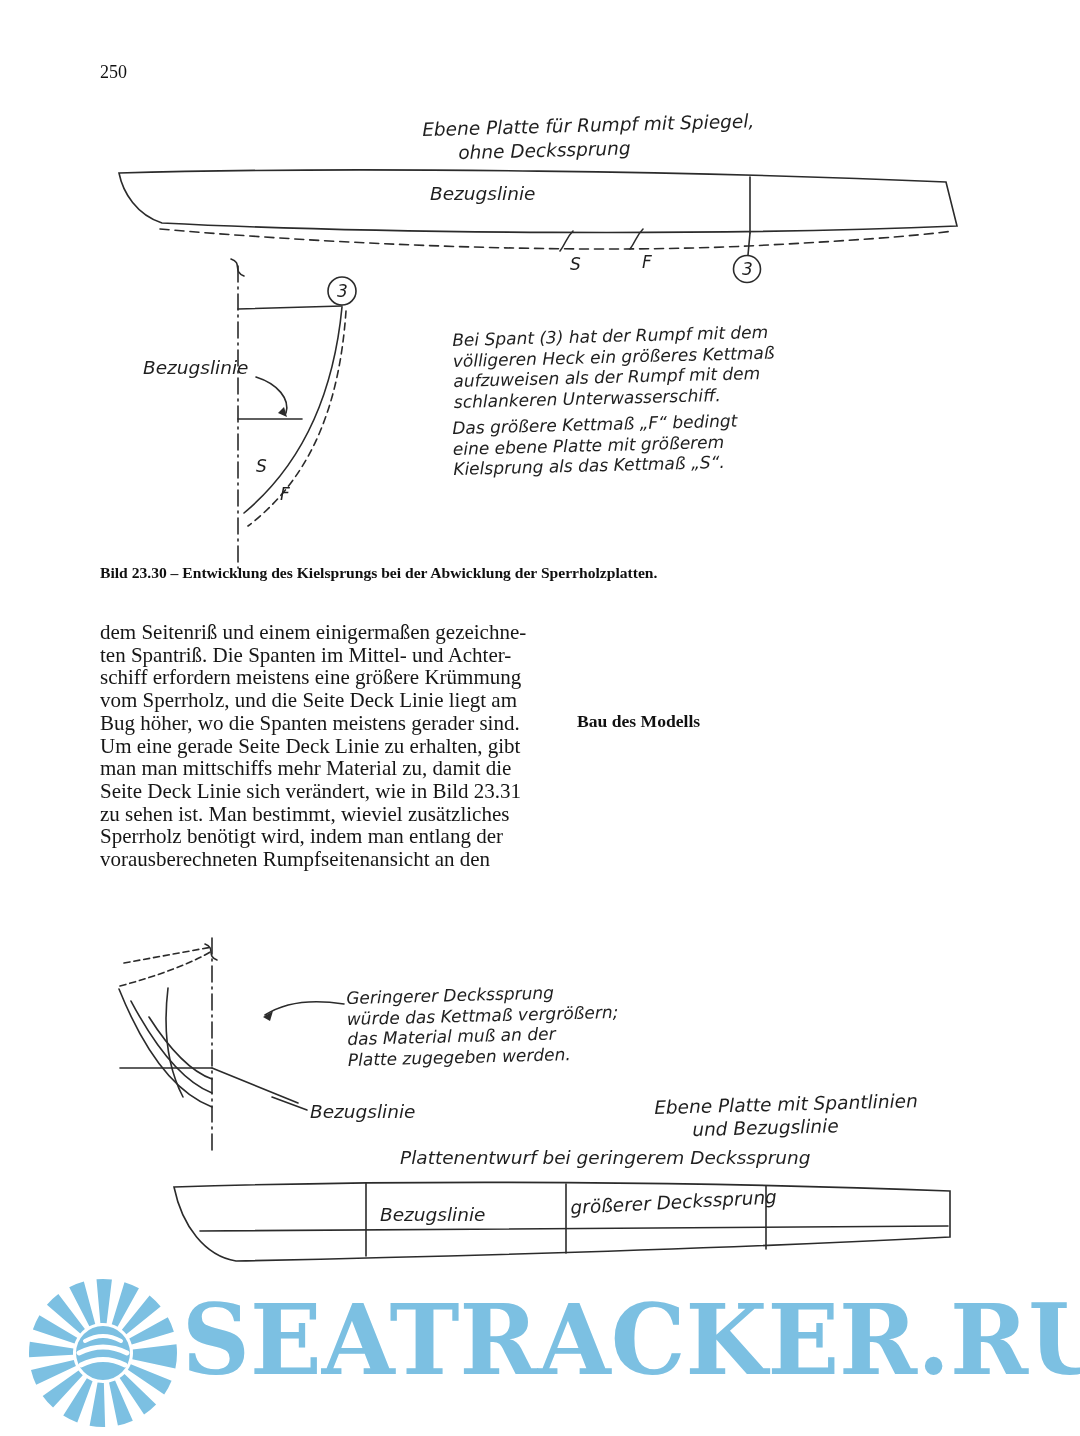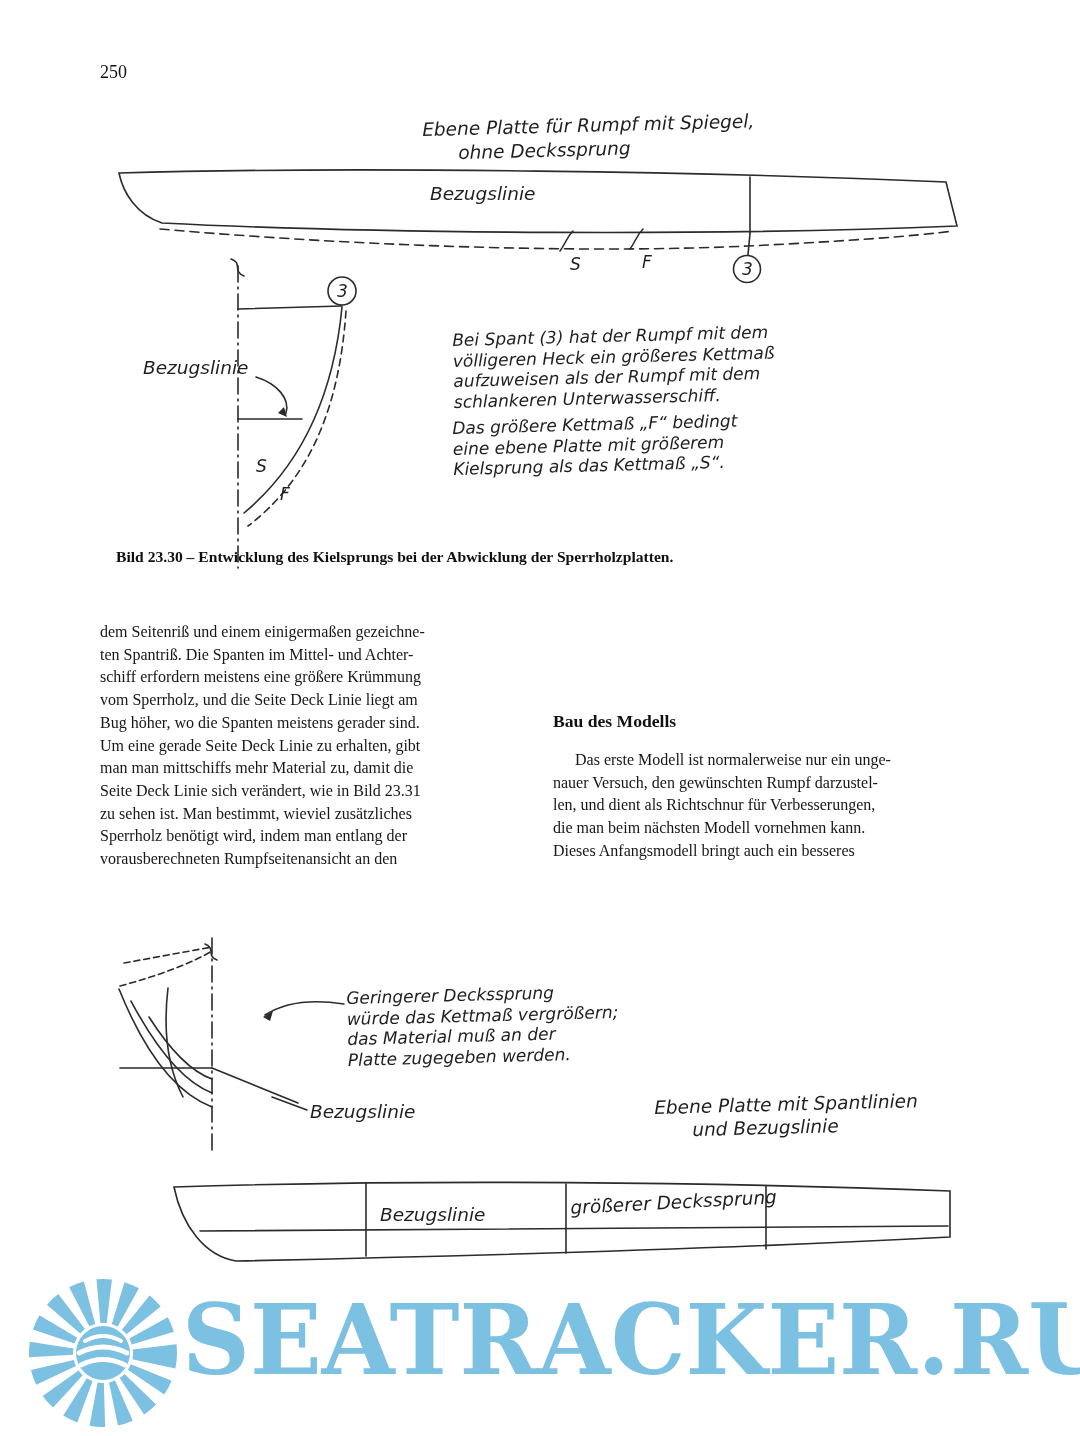--- a/index.html
+++ b/index.html
@@ -11,24 +11,24 @@
   svg.lineart{position:absolute; left:0; top:0; z-index:1;}
   .abs{position:absolute; z-index:2;}
   .pageno{font-size:18px; color:#111;}
   .hand{
     font-family:"DejaVu Sans", sans-serif; font-style:italic;
     color:#1f1f1f; white-space:pre-line; line-height:20.5px; font-size:17px;
   }
   .hand.big{font-size:18.5px;}
   .hand.tilt{transform:rotate(-1.5deg); transform-origin:left top;}
   .body-text{
-    font-size:16px; line-height:22.7px; color:#161616;
+    font-size:21px; line-height:22.7px; color:#161616;
     white-space:pre-line; width:432px;
   }
-  .heading{font-size:17.6px; font-weight:bold; color:#111;}
+  .heading{font-size:17.6px; font-weight:bold; color:#111;margin-left:24px;}
   .indent{text-indent:22px;}
   .caption{font-size:15.6px; font-weight:bold; color:#101010; z-index:4;}
   .wm{position:absolute; z-index:3;}
   .wm-text{
     font-family:"DejaVu Serif", serif; font-weight:bold;
     font-size:97px; line-height:1.05; color:#7cc0e2; letter-spacing:0px;
     white-space:nowrap; transform:scaleX(0.97); transform-origin:left top;
   }
   .digit{font-family:"DejaVu Sans", sans-serif; font-style:italic; font-size:17px; color:#1f1f1f;}
 </style>
@@ -101,47 +101,43 @@
   <div class="abs hand" style="left:280px; top:484px;">F</div>
 
   <div class="abs hand tilt" style="left:452px; top:330px;">Bei Spant (3) hat der Rumpf mit dem
 völligeren Heck ein größeres Kettmaß
 aufzuweisen als der Rumpf mit dem
 schlankeren Unterwasserschiff.</div>
   <div class="abs hand tilt" style="left:452px; top:418px;">Das größere Kettmaß „F“ bedingt
 eine ebene Platte mit größerem
 Kielsprung als das Kettmaß „S“.</div>
 
-  <div class="abs caption" style="left:100px; top:548px; width:880px;margin-left:16px;">Bild 23.30 – Entwicklung des Kielsprungs bei der Abwicklung der Sperrholzplatten.</div>
+  <div class="abs caption" style="left:100px; top:564px; width:880px;">Bild 23.30 – Entwicklung des Kielsprungs bei der Abwicklung der Sperrholzplatten.</div>
 
   <div class="abs body-text" style="left:100px; top:621px;">dem Seitenriß und einem einigermaßen gezeichne-
 ten Spantriß. Die Spanten im Mittel- und Achter-
 schiff erfordern meistens eine größere Krümmung
 vom Sperrholz, und die Seite Deck Linie liegt am
 Bug höher, wo die Spanten meistens gerader sind.
 Um eine gerade Seite Deck Linie zu erhalten, gibt
 man man mittschiffs mehr Material zu, damit die
 Seite Deck Linie sich verändert, wie in Bild 23.31
 zu sehen ist. Man bestimmt, wieviel zusätzliches
 Sperrholz benötigt wird, indem man entlang der
 vorausberechneten Rumpfseitenansicht an den</div>
   <div class="abs heading" style="left:553px; top:711px;">Bau des Modells</div>
-  <div class="abs body-text indent" style="left:553px; top:749px;">Das erste Modell ist normalerweise nur ein unge-
-nauer Versuch, den gewünschten Rumpf darzustel-
-len, und dient als Richtschnur für Verbesserungen,
-die man beim nächsten Modell vornehmen kann.
-Dieses Anfangsmodell bringt auch ein besseres</div>
 
   <div class="abs hand tilt" style="left:346px; top:988px;">Geringerer Deckssprung
 würde das Kettmaß vergrößern;
 das Material muß an der
 Platte zugegeben werden.</div>
   <div class="abs hand big" style="left:310px; top:1102px;">Bezugslinie</div>
   <div class="abs hand big tilt" style="left:654px; top:1098px;">Ebene Platte mit Spantlinien</div>
   <div class="abs hand big tilt" style="left:692px; top:1120px;">und Bezugslinie</div>
+  <div class="abs hand big" style="left:400px; top:1148px;">Plattenentwurf bei geringerem Deckssprung</div>
   <div class="abs hand big" style="left:380px; top:1205px;">Bezugslinie</div>
   <div class="abs hand big" style="left:570px; top:1198px; transform:rotate(-3deg); transform-origin:left top;">größerer  Deckssprung</div>
 
 
   <div class="wm" style="left:0; top:1262px; width:868px; height:174px;">
     <svg style="position:absolute; left:22px; top:10px;" width="162" height="162" viewBox="0 0 162 162">
       <circle cx="81" cy="81" r="52" fill="none" stroke="#7cc0e2" stroke-width="44" stroke-dasharray="11 9"></circle>
       <circle cx="81" cy="81" r="27" fill="#7cc0e2"></circle>
       <path d="M57,81 Q81,69 105,81" fill="none" stroke="#ffffff" stroke-width="5" stroke-linecap="round"></path>
       <path d="M59,93 Q81,82 103,93" fill="none" stroke="#ffffff" stroke-width="5" stroke-linecap="round"></path>

